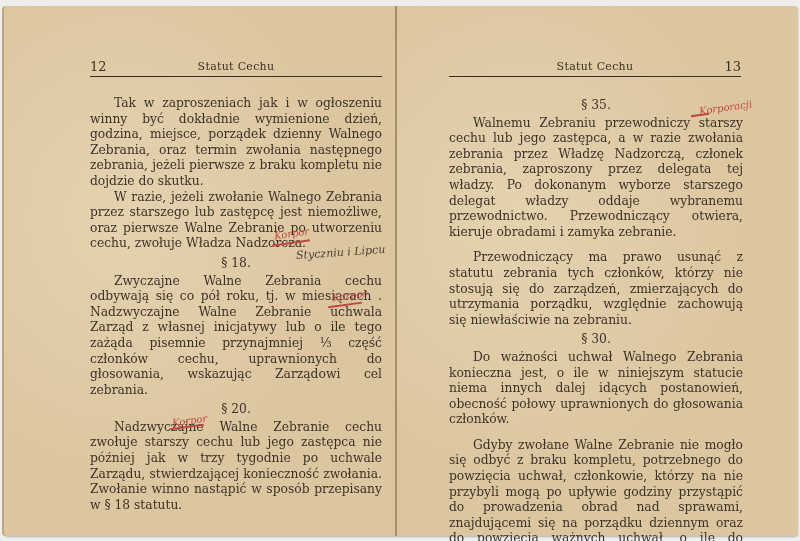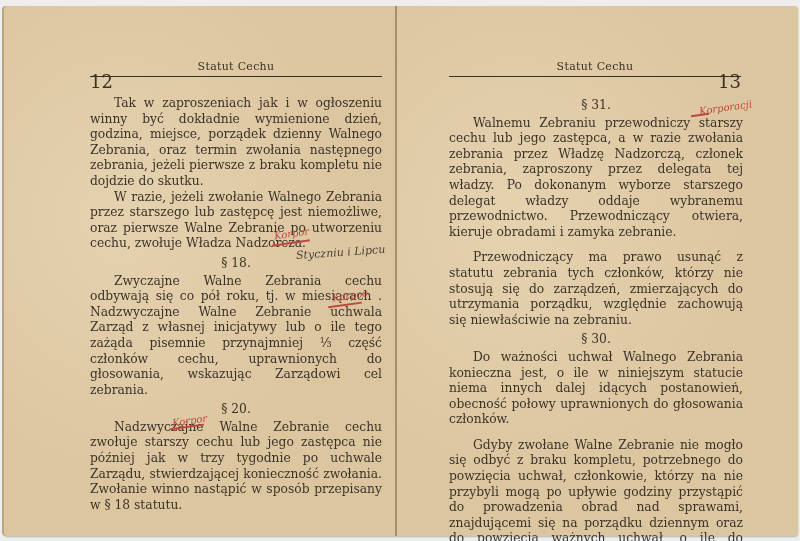--- a/index.html
+++ b/index.html
@@ -31,21 +31,21 @@
     position:absolute; left:398px; top:371px; width:5px; height:9px;
     background:#6e5a3c; border-radius:2px;
   }
   .header {
     position:absolute; top:52px; height:18px;
     font-size:11px; color:#3a3026;
     border-bottom:1.6px solid #3a3026;
   }
   .left .header { left:86px; width:292px; }
   .right .header { left:52px; width:292px; }
-  .header .num { position:absolute; top:13px; font-size:18px; }
+  .header .num { position:absolute; top:1px; font-size:13px; }
   .left .header .num { left:0; }
   .right .header .num { right:0;text-align:right; }
   .header .title { position:absolute; top:2px; left:0; right:0; text-align:center; letter-spacing:0.3px; }
   .text {
     position:absolute;
     font-size:12.3px; line-height:15.6px; color:#3c3328;
     text-align:justify;
     hyphens:none;
   }
   .left .text { left:86px; top:90px; width:292px; }
@@ -92,21 +92,21 @@
 
   <div class="spine"></div>
   <div class="spine-dot"></div>
 
   <div class="page right">
     <div class="header">
       <span class="title">Statut Cechu</span>
       <span class="num">13</span>
     </div>
     <div class="text">
-      <p class="sec">§ 31.</p>
+      <p class="sec">§ 35.</p>
       <p>Walnemu Zebraniu przewodniczy starszy cechu lub jego zastępca, a w razie zwołania zebrania przez Władzę Nadzorczą, członek zebrania, zaproszony przez delegata tej władzy. Po dokonanym wyborze starszego delegat władzy oddaje wybranemu przewodnictwo. Przewodniczący otwiera, kieruje obradami i zamyka zebranie.</p>
       <p class="para-gap">Przewodniczący ma prawo usunąć z statutu zebrania tych członków, którzy nie stosują się do zarządzeń, zmierzających do utrzymania porządku, względnie zachowują się niewłaściwie na zebraniu.</p>
       <p class="sec">§ 30.</p>
       <p>Do ważności uchwał Walnego Zebrania konieczna jest, o ile w niniejszym statucie niema innych dalej idących postanowień, obecność połowy uprawnionych do głosowania członków.</p>
       <p class="para-gap">Gdyby zwołane Walne Zebranie nie mogło się odbyć z braku kompletu, potrzebnego do powzięcia uchwał, członkowie, którzy na nie przybyli mogą po upływie godziny przystąpić do prowadzenia obrad nad sprawami, znajdującemi się na porządku dziennym oraz do powzięcia ważnych uchwał, o ile do uchwalenia poszczególnych spraw statut nie przepisuje obecności pewnej oznaczonej ilości członków (§ 17, 26, 49, 50).</p>
     </div>
     <span class="annot" style="left:302px;top:96px;">Korporacji</span>
     <span class="strike" style="left:294px;top:108px;width:18px;"></span>
   </div>
 </div>

